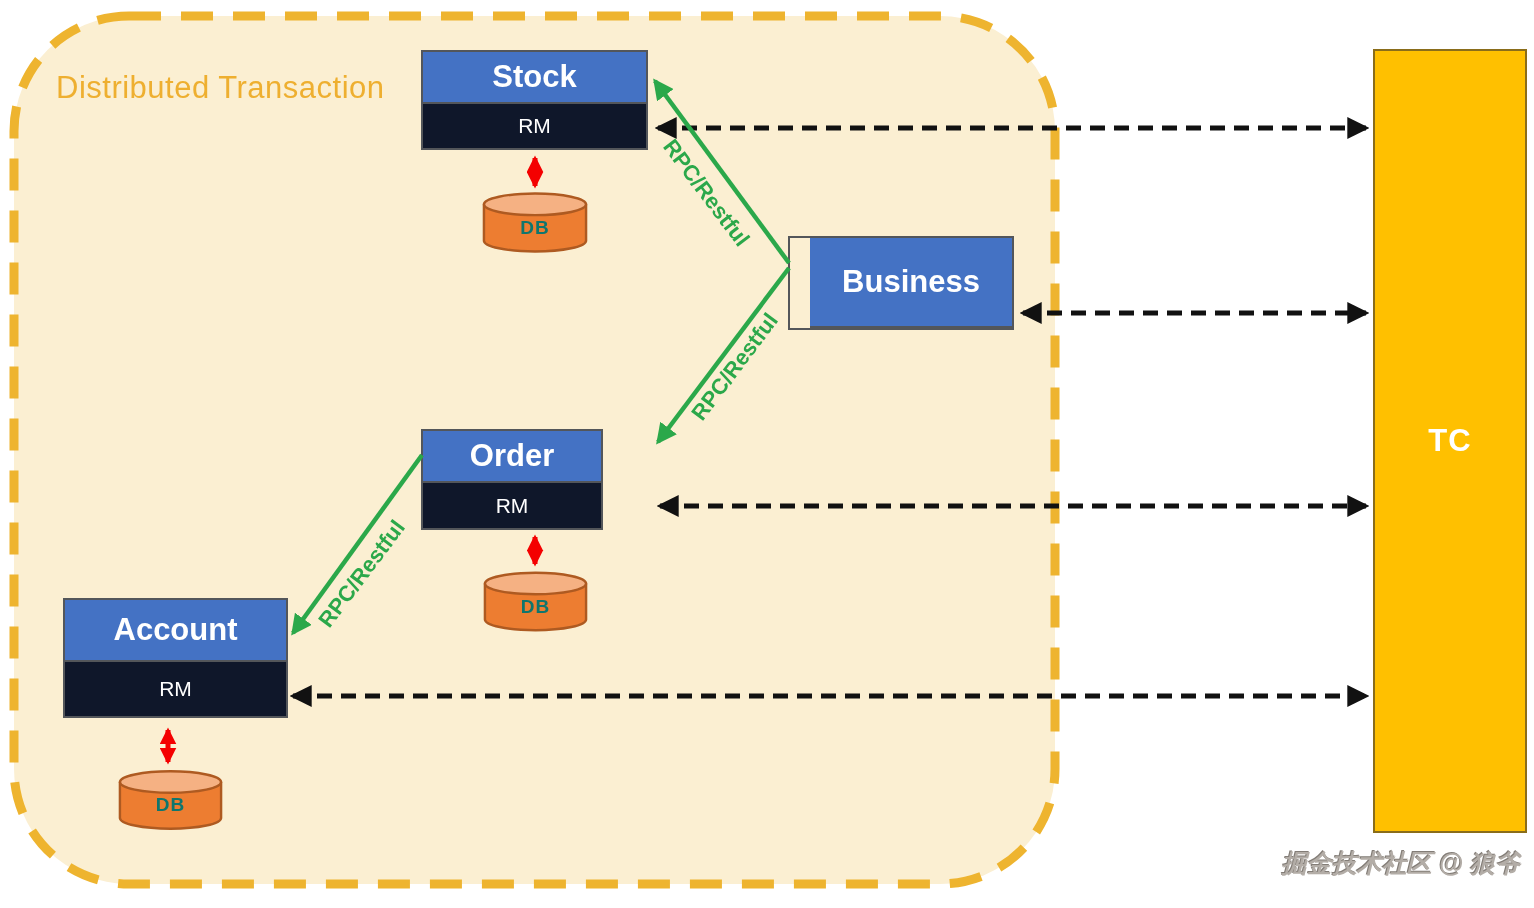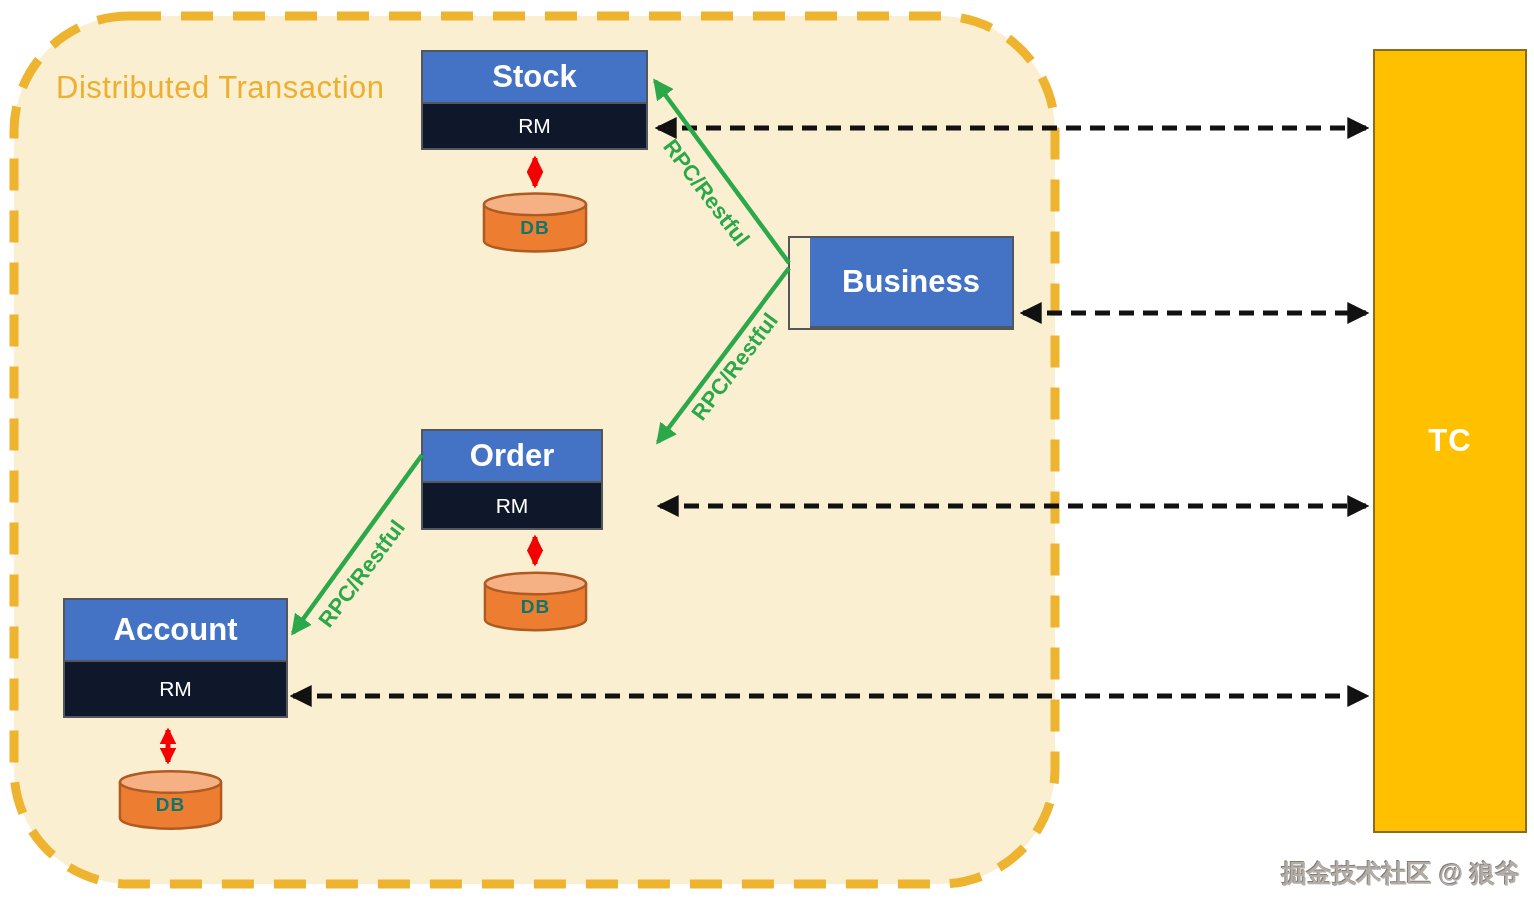--- a/index.html
+++ b/index.html
@@ -97,26 +97,27 @@
     white-space: nowrap;
     pointer-events: none;
   }
   .rpc-1 { left: 626px; top: 180px; transform: rotate(53deg); }
   .rpc-2 { left: 655px; top: 354px; transform: rotate(-53deg); }
   .rpc-3 { left: 282px; top: 561px; transform: rotate(-53deg); }
 
   .watermark {
     position: absolute;
     z-index: 5;
-    right: 14px; bottom: 18px;
+    right: 14px; bottom: 28px;
     font-size: 25px;
     font-weight: bold;
     color: #b3ada7;
     text-shadow: -1px -1px 0 #837d77, 1px 1px 1px #ffffff;
     white-space: nowrap;
+    font-style: italic;
   }
 </style>
 </head>
 <body>
 
 <div class="canvas">
 
   <svg class="bg-svg" viewBox="0 0 1534 908" xmlns="http://www.w3.org/2000/svg">
     <rect x="14" y="16" width="1041" height="868" rx="115" ry="115" stroke-width="9" stroke-dasharray="32 20" fill="#FBEFD2"></rect>
     <rect x="14" y="16" width="1041" height="868" rx="115" ry="115" fill="none" stroke-width="9" stroke-dasharray="32 20" stroke="#EEB42F"></rect>

